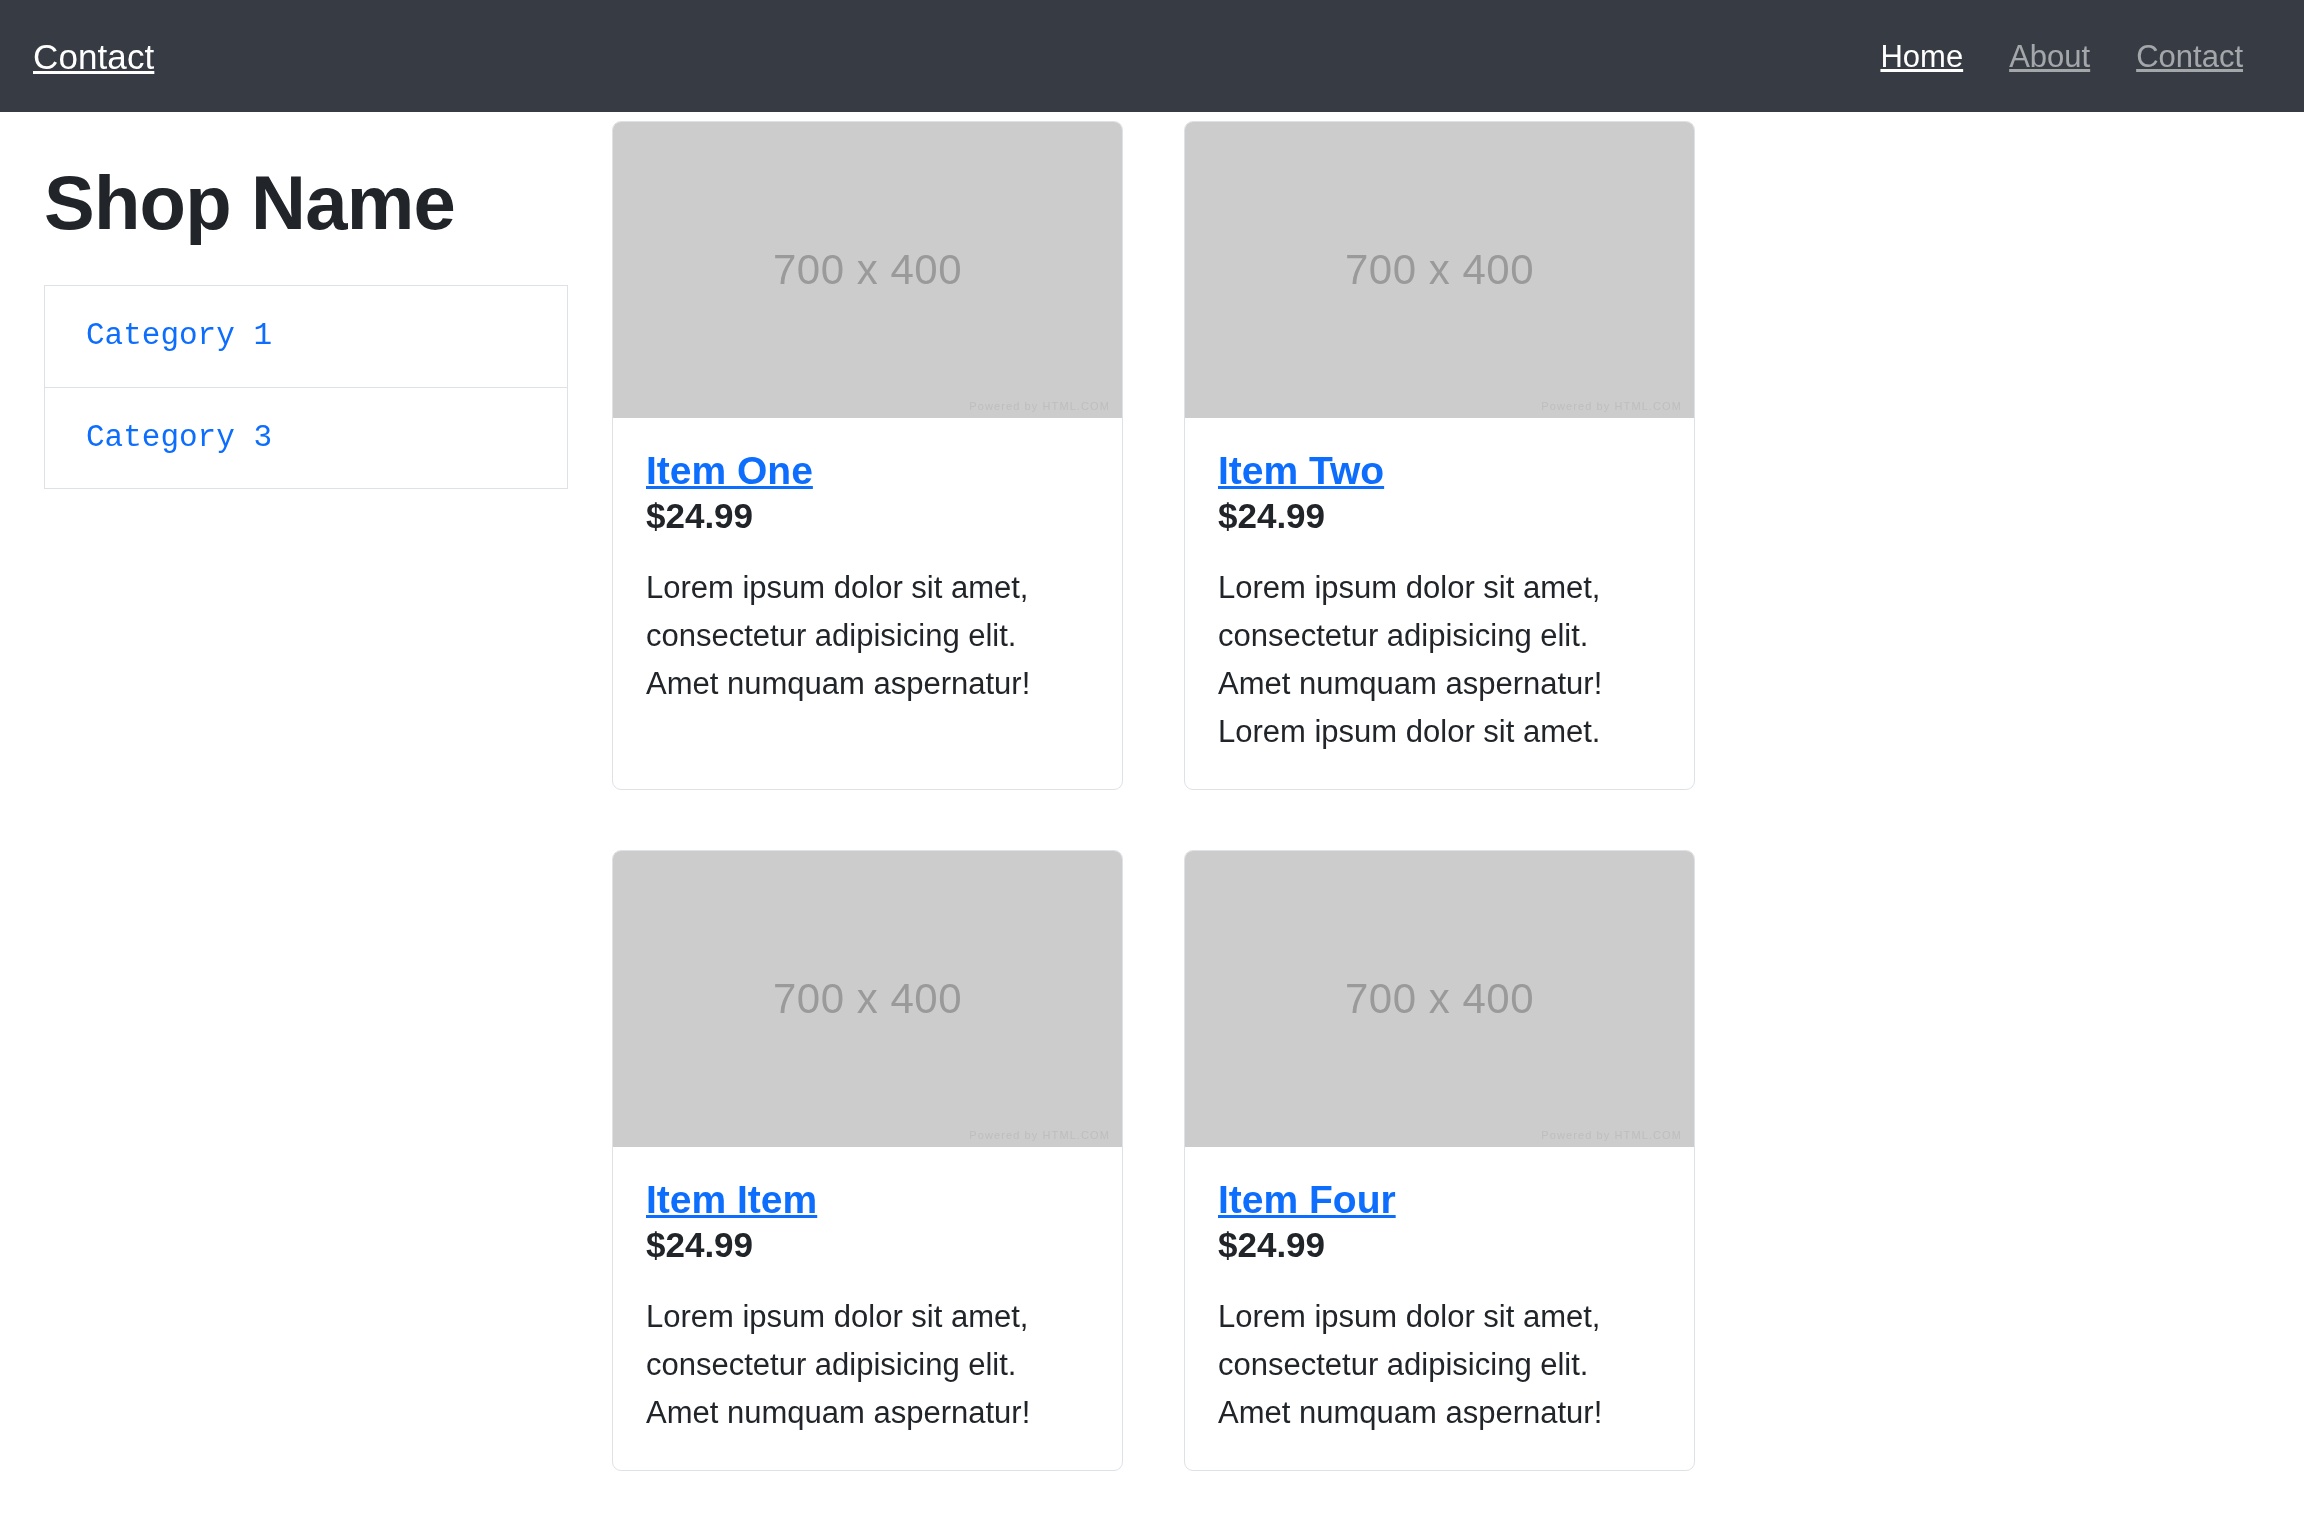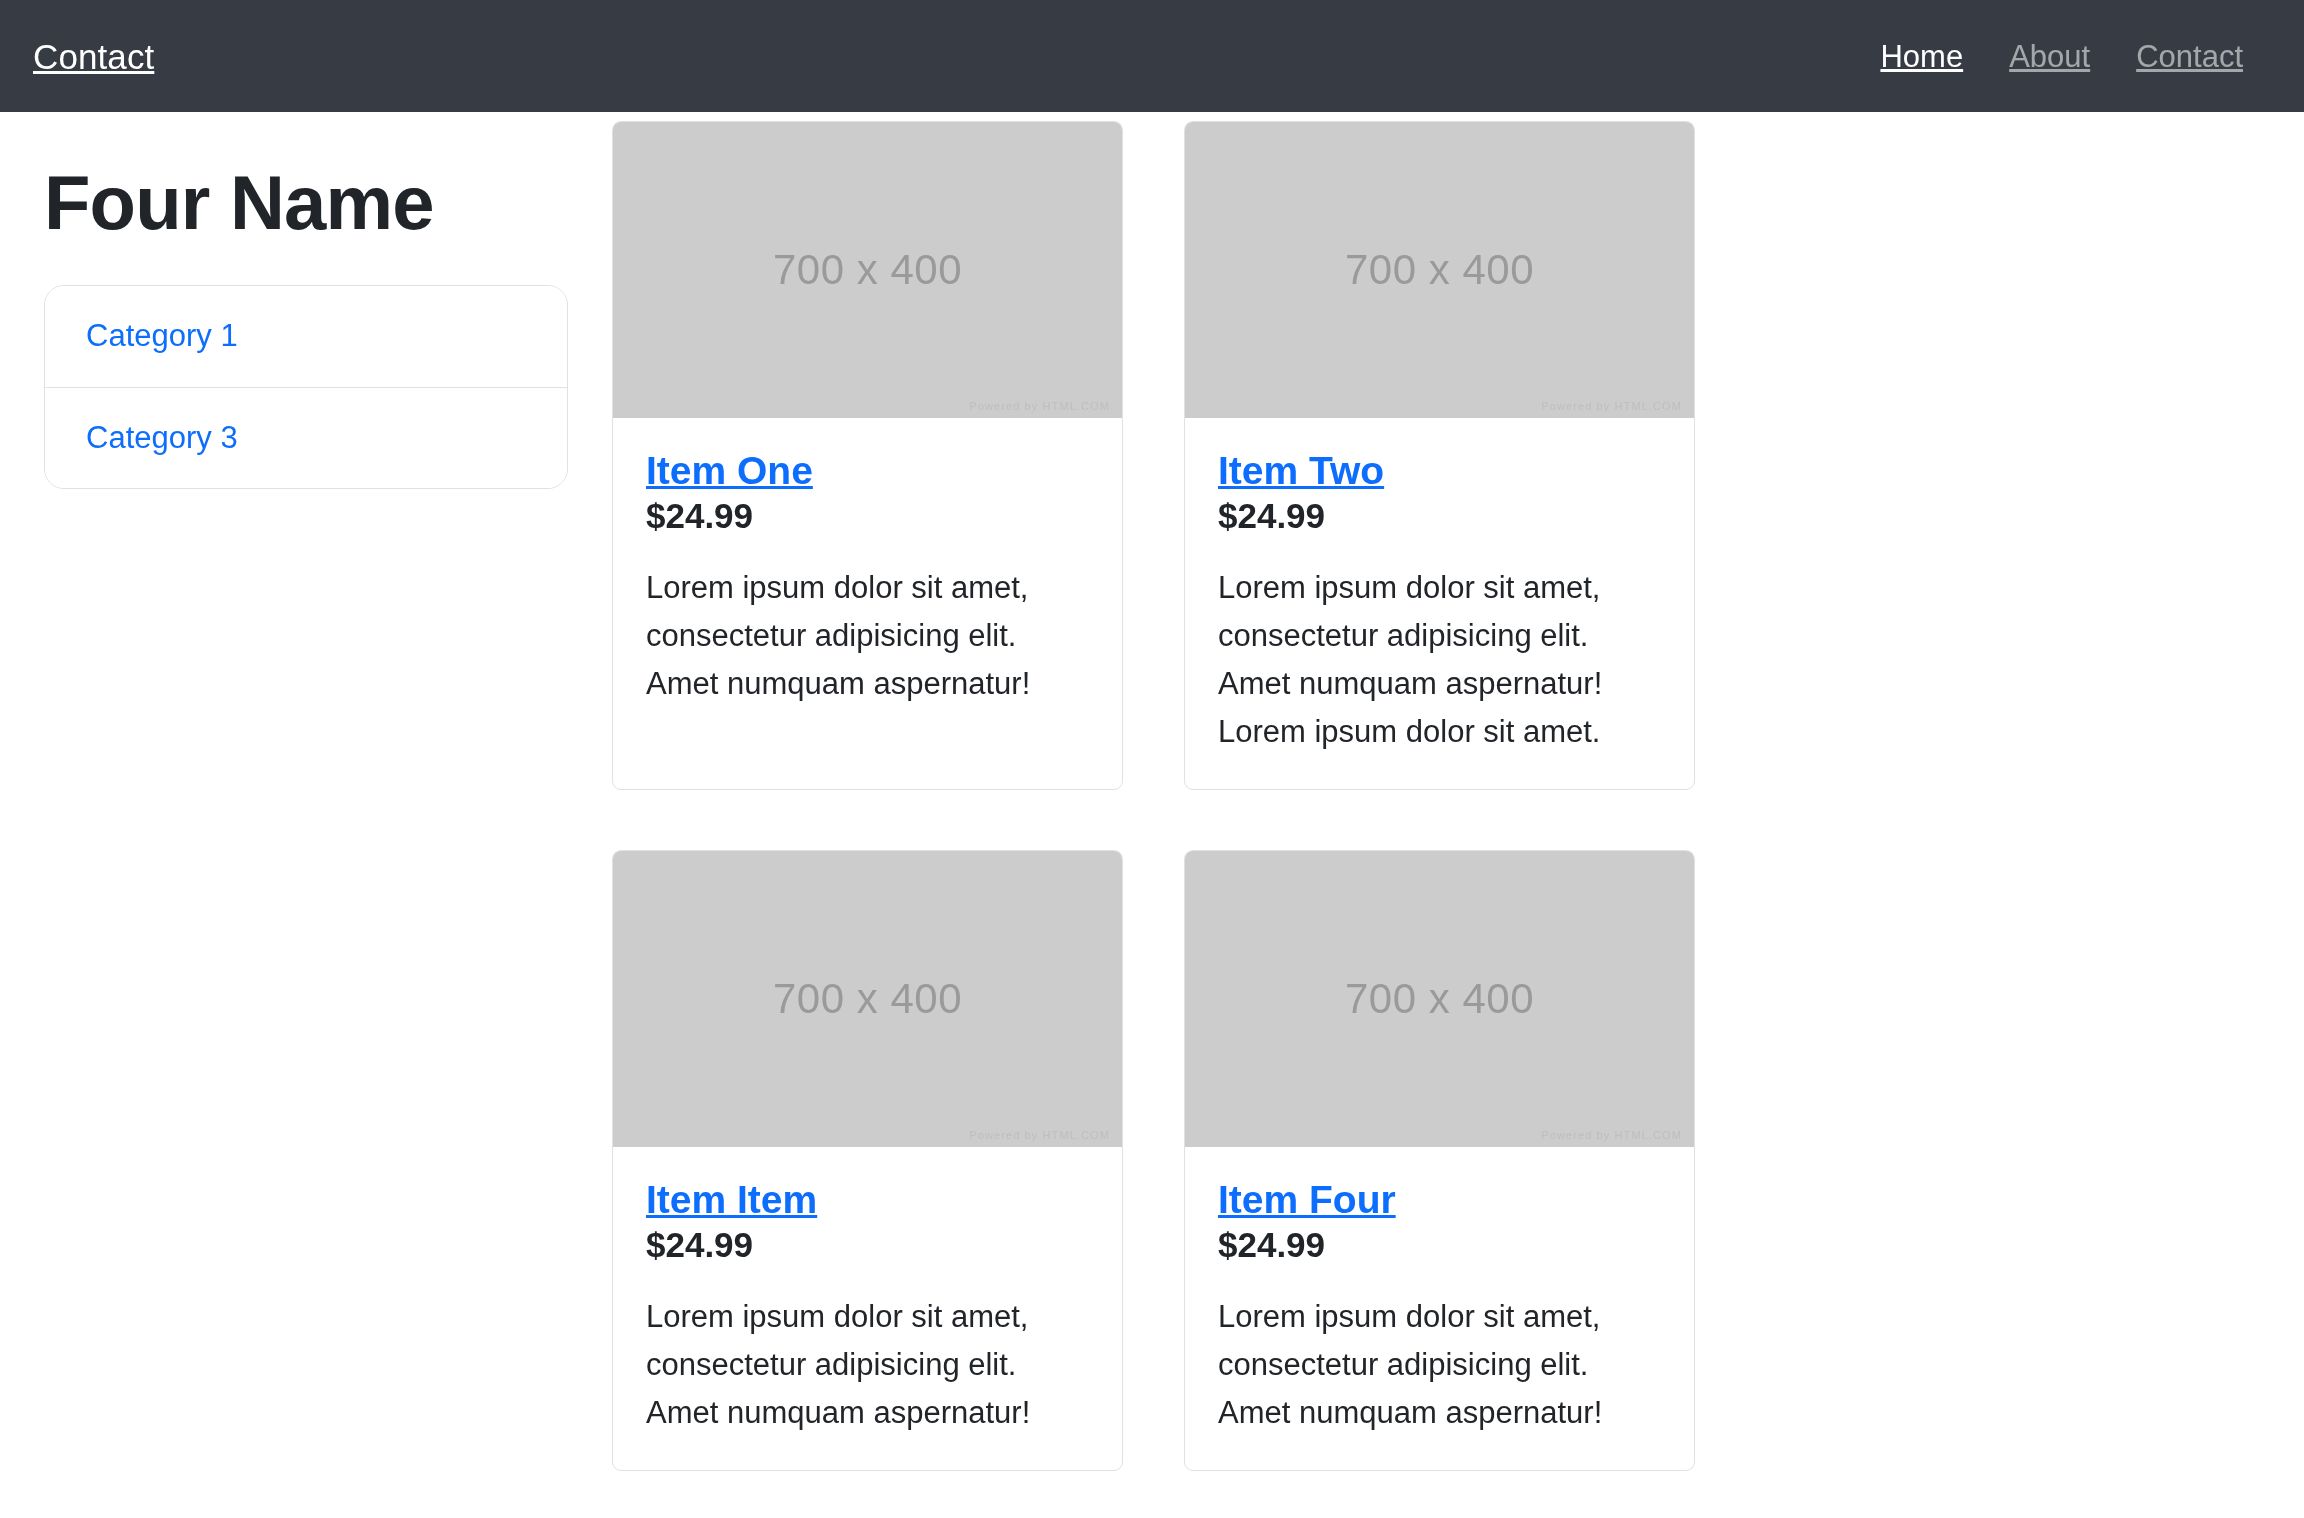--- a/index.html
+++ b/index.html
@@ -68,23 +68,24 @@
     font-weight: bold;
     line-height: 1.15;
     color: #212529;
     letter-spacing: -0.8px;
     margin-bottom: 39px;
     white-space: nowrap;
   }
 
   .list-group {
     border: 1px solid #dee2e6;
-    border-radius: 20px;
+    border-radius: 0;
     overflow: hidden;
     background: #ffffff;
+    font-family: Liberation Mono, monospace;
   }
   .list-group-item {
     padding: 27px 41px;
     border-bottom: 1px solid #dee2e6;
     background: #ffffff;
     font-size: 31px;
     line-height: 1.5;
   }
   .list-group-item:last-child { border-bottom: none; }
   .list-group-item a {
@@ -174,21 +175,21 @@
   <div class="navbar-nav">
     <a class="nav-link active" href="#">Home</a>
     <a class="nav-link" href="#">About</a>
     <a class="nav-link" href="#">Contact</a>
   </div>
 </nav>
 
 <div class="page">
 
   <aside class="sidebar">
-    <h1 class="shop-title">Four Name</h1>
+    <h1 class="shop-title">Shop Name</h1>
     <div class="list-group">
       <div class="list-group-item">
         <a href="#">Category 1</a>
       </div>
       <div class="list-group-item">
         <a href="#">Category 3</a>
       </div>
     </div>
   </aside>
 

